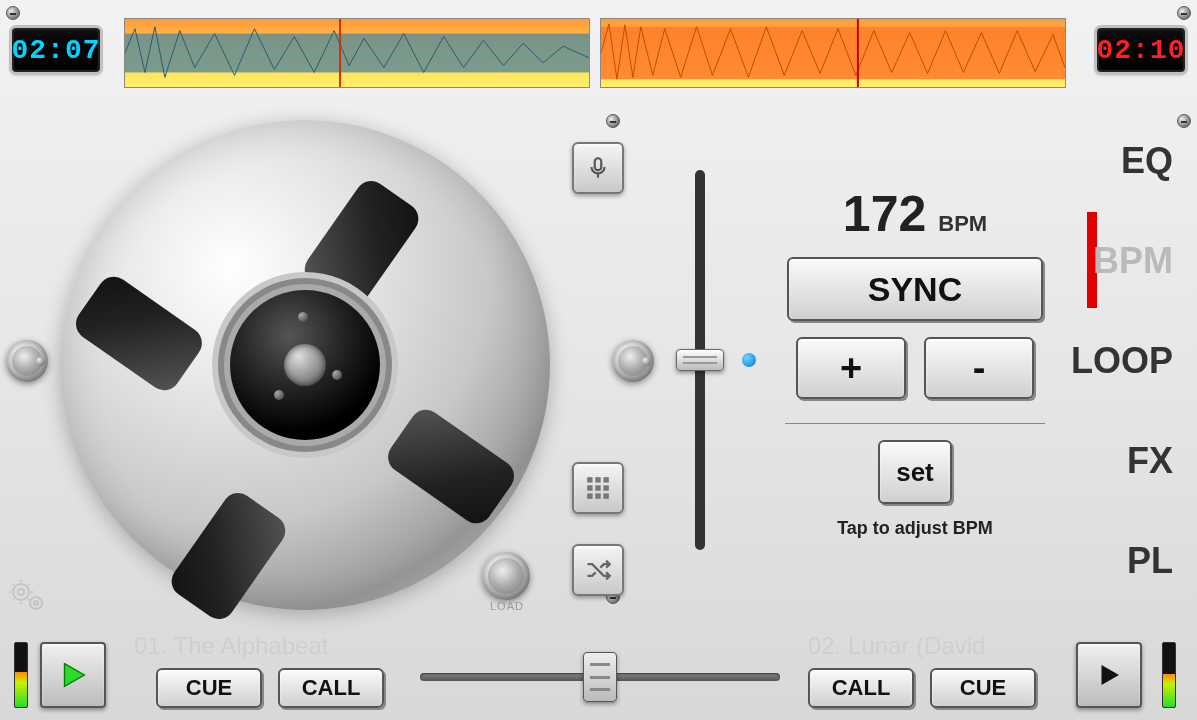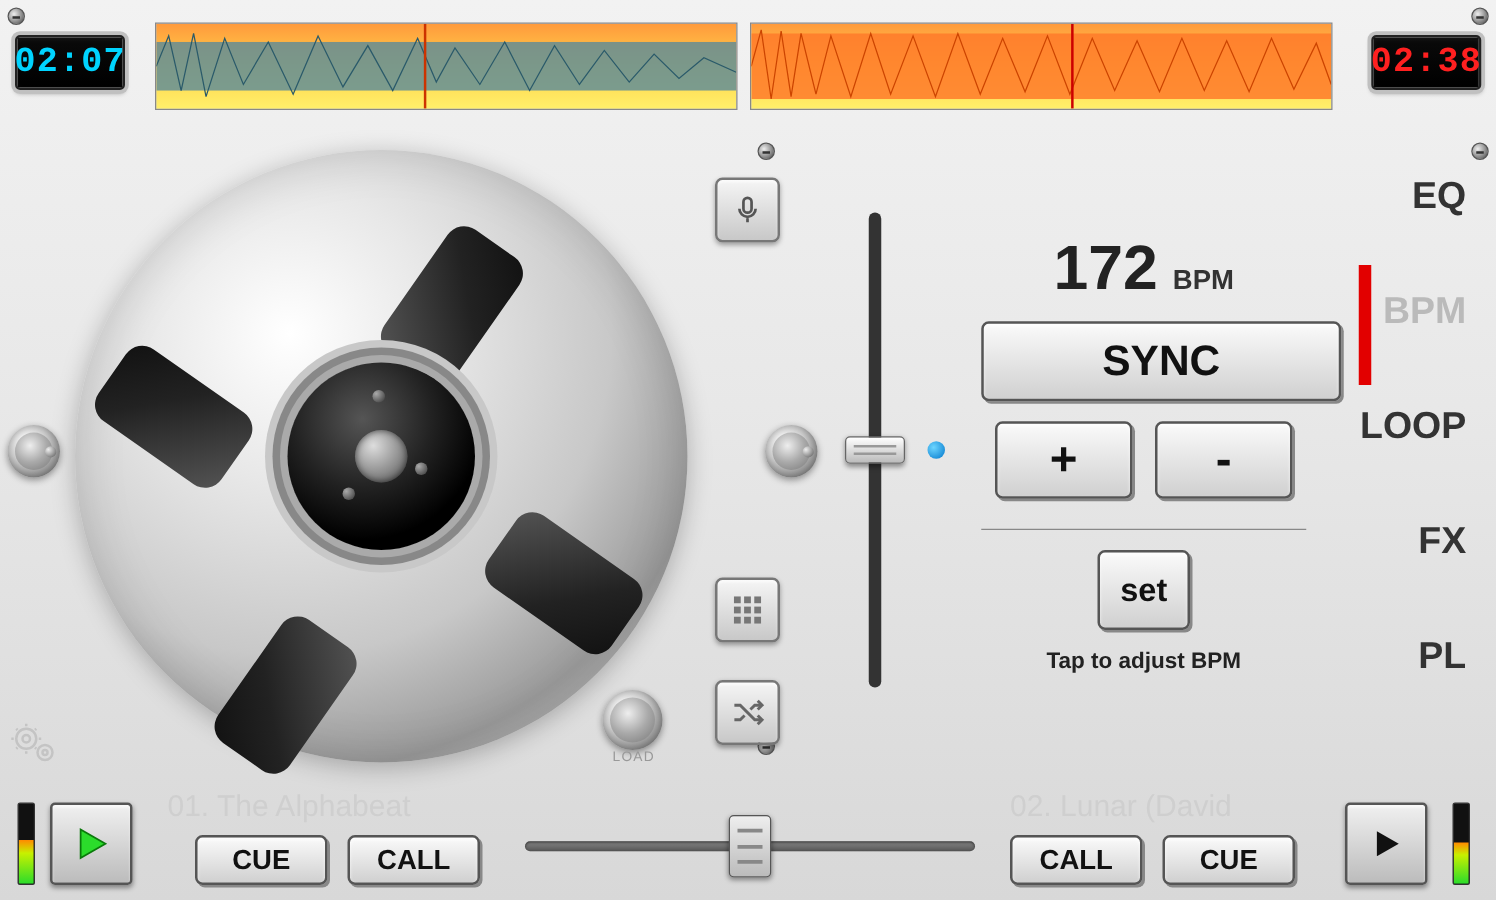--- a/index.html
+++ b/index.html
@@ -103,31 +103,31 @@
   .bpm-panel { position:absolute; left:785px; top:185px; width:260px; }
   .bpm-val { font-size:50px; font-weight:bold; color:#222; }
   .bpm-unit { font-size:22px; font-weight:bold; color:#333; margin-left:12px; }
   .btn3d {
     background: linear-gradient(#fafafa,#d0d0d0);
     border: 2px solid #555; border-radius:6px;
     box-shadow:  2px 2px 0 #888, inset 0 2px 3px rgba(255,255,255,0.7);
     font-size:30px; font-weight:bold; color:#111;
     display:flex; align-items:center; justify-content:center;
   }
-  .sync-btn { width:288px; height:64px; margin:14px auto 0; font-size:34px; }
+  .sync-btn { width:256px; height:64px; margin:14px auto 0; font-size:34px; }
   .pmrow { display:flex; gap:18px; margin-top:16px; justify-content:center; }
   .pmrow .btn3d { width:110px; height:62px; font-size:38px; }
   .divider { height:1px; background:#888; margin:24px 0 16px; }
   .taprow { display:flex; gap:18px; justify-content:center; }
   .tap-btn { width:148px; height:64px; }
   .set-btn { width:74px; height:64px; font-size:26px; }
   .bpm-hint { text-align:center; font-size:18px; font-weight:bold; margin-top:14px; color:#222; }
   
   .tabs { position:absolute; right:24px; top:140px; display:flex; flex-direction:column; gap:58px;
-    font-size:30px; font-weight:bold; color:#333; text-align:right; }
+    font-size:36px; font-weight:bold; color:#333; text-align:right; }
   .tabs .tab { cursor:pointer; }
   .tabs .active { color:#bababa; }
   .redbar { position:absolute; right:100px; top:212px; width:10px; height:96px; background:#e20000; }
   
   .bottombar { position:absolute; left:0; right:0; bottom:0; height:92px; }
   .track-title { position:absolute; top:4px; font-size:24px; color:#cfcfcf; white-space:nowrap; }
   .cue-btn { position:absolute; bottom:12px; width:106px; height:40px; font-size:22px; }
   .playbtn {
     position:absolute; bottom:12px; width:66px; height:66px;
     background:linear-gradient(#f0f0f0,#bcbcbc);
@@ -158,21 +158,21 @@
 </head>
 <body>
 
 <div class="screw" style="left:6px; top:6px;"></div>
 <div class="screw" style="right:6px; top:6px;"></div>
 <div class="screw" style="left:606px; top:114px;"></div>
 <div class="screw" style="right:6px; top:114px;"></div>
 <div class="screw" style="left:606px; top:590px;"></div>
 
 <div class="lcd" style="left:12px; top:28px;">02:07</div>
-<div class="lcd red" style="right:12px; top:28px;">02:38</div>
+<div class="lcd red" style="right:12px; top:28px;">02:10</div>
 
 <div class="wave" style="left:124px; width:466px;">
   <svg viewBox="0 0 466 70" preserveAspectRatio="none">
     <g fill="#5a8a9a" opacity="0.8">
       <rect x="0" y="15" width="466" height="40"></rect>
     </g>
     <g stroke="#2a5a6a" stroke-width="1">
       <path d="M0 35 L10 10 L20 55 L30 8 L40 60 L55 12 L70 50 L90 15 L110 58 L130 10 L150 52 L170 18 L190 55 L210 12 L225 48 L240 20 L260 50 L280 15 L300 55 L320 18 L340 50 L360 22 L380 48 L400 25 L420 45 L440 28 L466 40" fill="none"></path>
     </g>
     <line x1="216" y1="0" x2="216" y2="70" stroke="#cc3300" stroke-width="2"></line>

